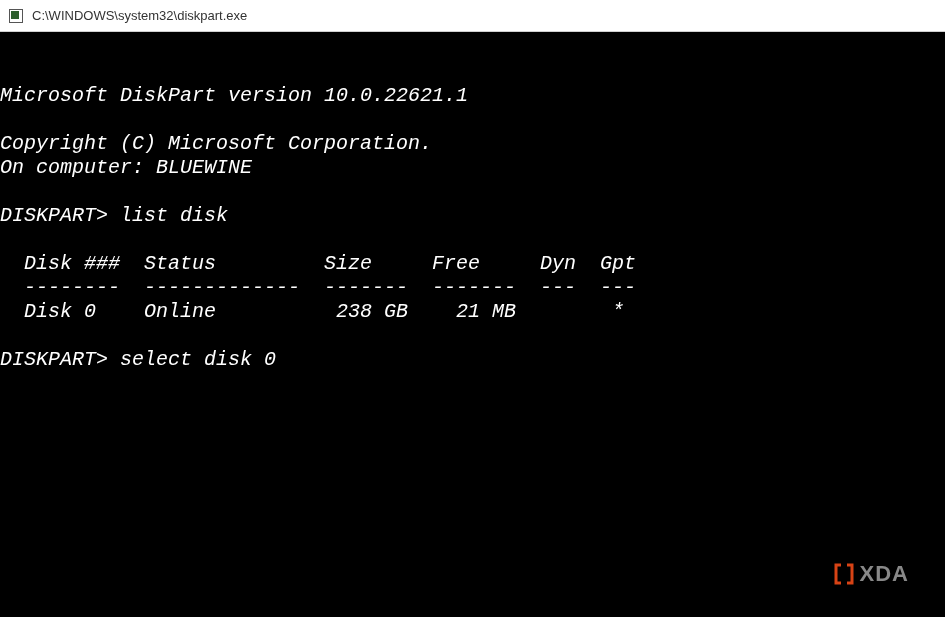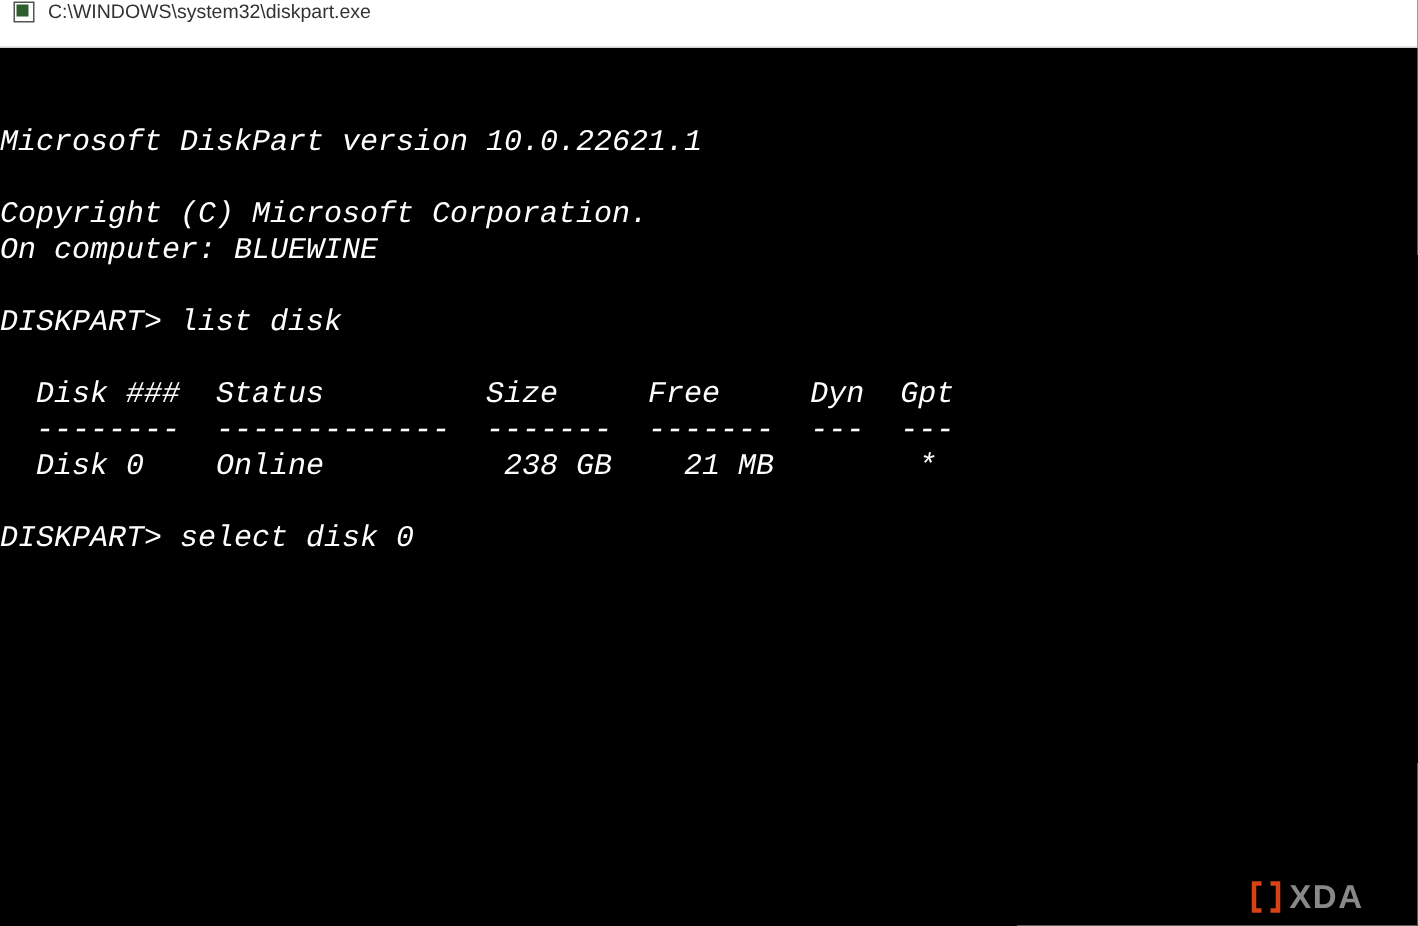--- a/index.html
+++ b/index.html
@@ -12,20 +12,21 @@
       height: 617px;
       background: #f0f0f0;
       font-family: 'Consolas', 'Courier New', monospace;
       overflow: hidden;
     }
     .titlebar {
       height: 32px;
       background: #ffffff;
       border-bottom: 1px solid #d0d0d0;
       display: flex;
+      align-items: center;
       padding-left: 8px;
       font-family: 'Segoe UI', Tahoma, sans-serif;
       font-size: 13px;
       color: #333;
     }
     .titlebar-icon {
       width: 16px;
       height: 16px;
       margin-right: 8px;
       display: inline-block;
@@ -60,21 +61,21 @@
       white-space: pre;
       position: relative;
       overflow: hidden;
     }
     .terminal-content {
       padding-top: 28px;
       font-style: italic;
     }
     .watermark {
       position: absolute;
-      bottom: 6px;
+      bottom: 30px;
       right: 36px;
       display: flex;
       align-items: center;
       gap: 6px;
       font-family: Arial, sans-serif;
       color: #888;
       font-size: 22px;
       font-weight: bold;
       letter-spacing: 1px;
     }

